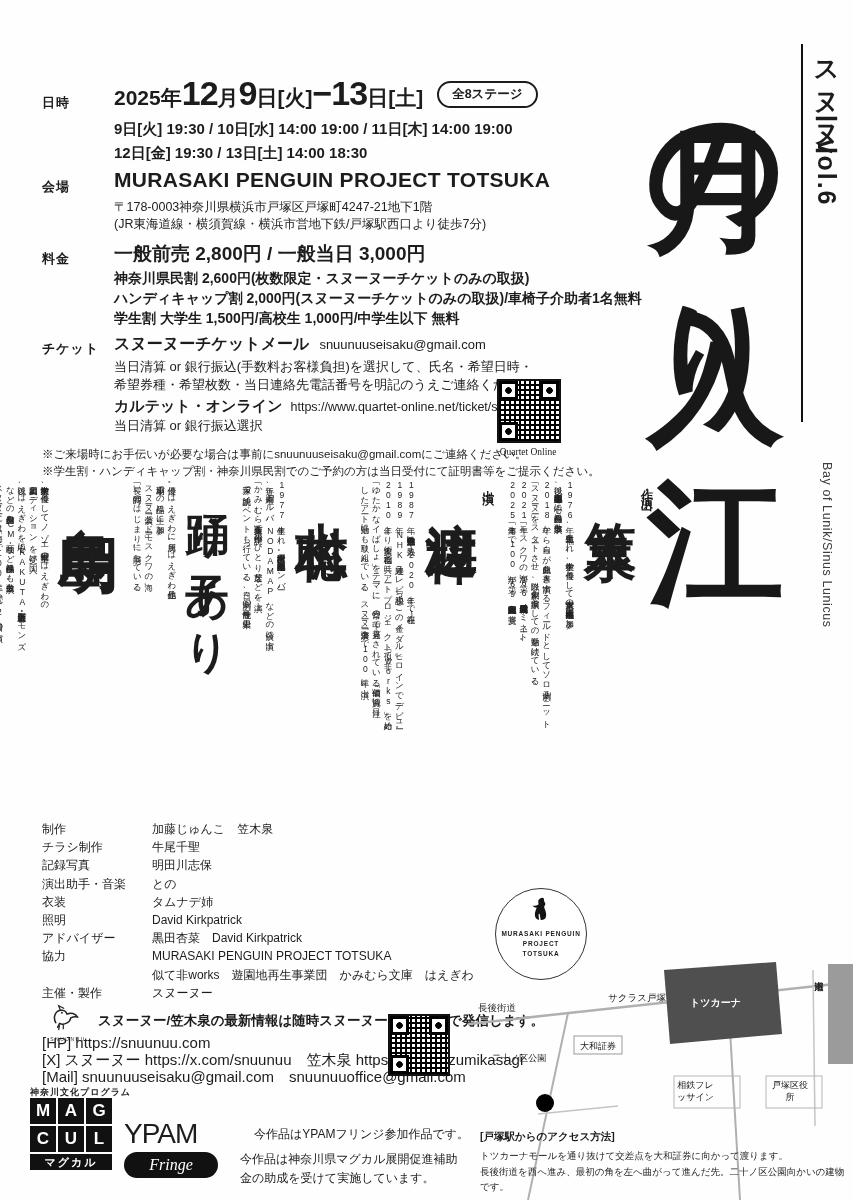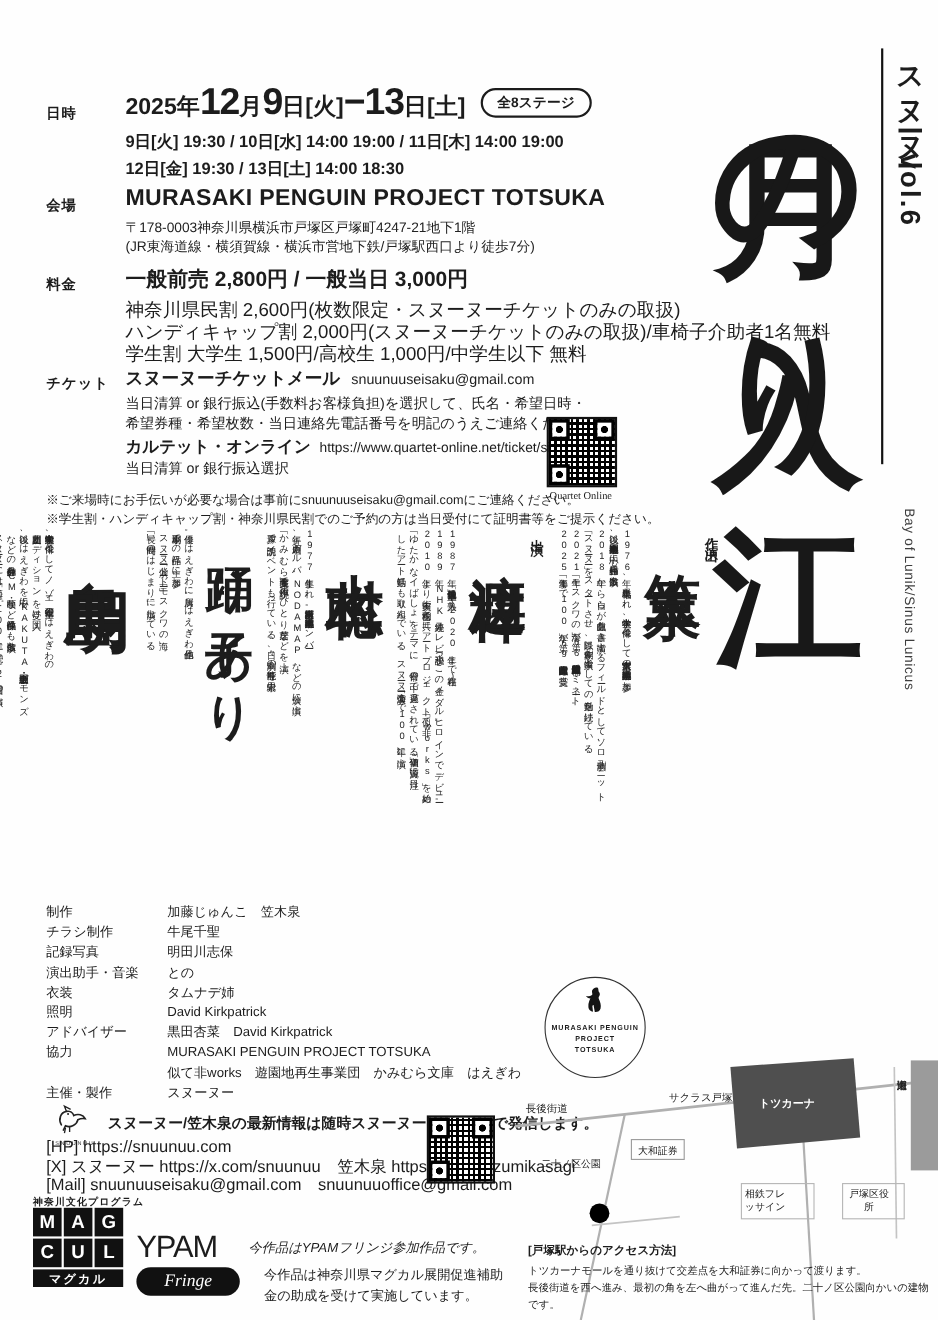--- a/index.html
+++ b/index.html
@@ -9,21 +9,21 @@
   .sec-label{position:absolute;left:42px;font-weight:700;font-size:13px;letter-spacing:1px;}
   .date-line{position:absolute;left:114px;top:74px;white-space:nowrap;}
   .dm{font-size:21px;font-weight:700;}
   .db{font-size:34px;font-weight:800;letter-spacing:-1px;}
   .stage-pill{display:inline-block;margin-left:14px;border:2px solid #1c1c1c;border-radius:16px;
       padding:3px 13px;font-size:12.5px;font-weight:700;position:relative;top:-7px;}
   .times{position:absolute;left:114px;font-size:15px;font-weight:600;white-space:nowrap;}
   .venue-name{position:absolute;left:114px;top:168px;font-size:21px;font-weight:800;letter-spacing:.3px;}
   .small-line{position:absolute;left:114px;font-size:12.5px;color:#222;white-space:nowrap;}
   .price-main{position:absolute;left:114px;top:241px;font-size:19px;font-weight:800;}
-  .price-line{position:absolute;left:114px;font-size:17px;font-weight:400;white-space:nowrap;}
+  .price-line{position:absolute;left:114px;font-size:14px;font-weight:700;white-space:nowrap;}
   .tk-head{position:absolute;left:114px;white-space:nowrap;}
   .tk-title{font-size:16px;font-weight:800;margin-right:10px;}
   .tk-title2{font-size:15px;font-weight:800;margin-right:8px;}
   .tk-mail{font-size:13px;}
   .tk-url{font-size:12.5px;}
   .tk-line{position:absolute;left:114px;font-size:13px;white-space:nowrap;text-align:right;}
   .note-line{position:absolute;left:42px;font-size:11.5px;white-space:nowrap;}
   
   .qr{position:absolute;border:2px solid #111;
       background:
@@ -69,21 +69,21 @@
   .mag-grid{display:grid;grid-template-columns:repeat(3,26px);gap:2px;}
   .mag-tile{width:26px;height:26px;background:#111;color:#fff;font-weight:900;font-size:17px;
       display:flex;align-items:center;justify-content:center;}
   .mag-bar{margin-top:2px;width:82px;height:16px;background:#111;color:#fff;font-size:11px;
       font-weight:700;letter-spacing:2px;display:flex;align-items:center;justify-content:center;}
   .ypam{position:absolute;left:124px;top:1118px;}
   .ypam-name{font-size:28px;font-weight:400;letter-spacing:-1px;}
   .fringe-tag{margin-top:2px;width:94px;height:26px;background:#111;border-radius:13px;color:#fff;
       font-family:"Liberation Serif",serif;font-style:italic;font-size:16px;
       display:flex;align-items:center;justify-content:center;}
-  .logo-cap1{position:absolute;left:226px;top:1126px;font-size:12px;font-style:italic;}
+  .logo-cap1{position:absolute;left:254px;top:1126px;font-size:12px;}
   .logo-cap2{position:absolute;left:240px;top:1150px;width:225px;font-size:12px;line-height:1.55;}
   
   .map{position:absolute;left:468px;top:886px;width:385px;height:314px;}
   .map svg.roads{position:absolute;left:0;top:0;}
   .map-label{position:absolute;font-size:9.5px;color:#222;white-space:nowrap;}
   .map-label.w{color:#fff;font-weight:700;font-size:10px;}
   .map-label.v{writing-mode:vertical-rl;}
   .map-label.c{white-space:normal;text-align:center;line-height:1.3;}
   .venue-logo{position:absolute;left:27px;top:2px;width:90px;height:90px;border:1.5px solid #333;
       border-radius:50%;text-align:center;background:#fff;}

